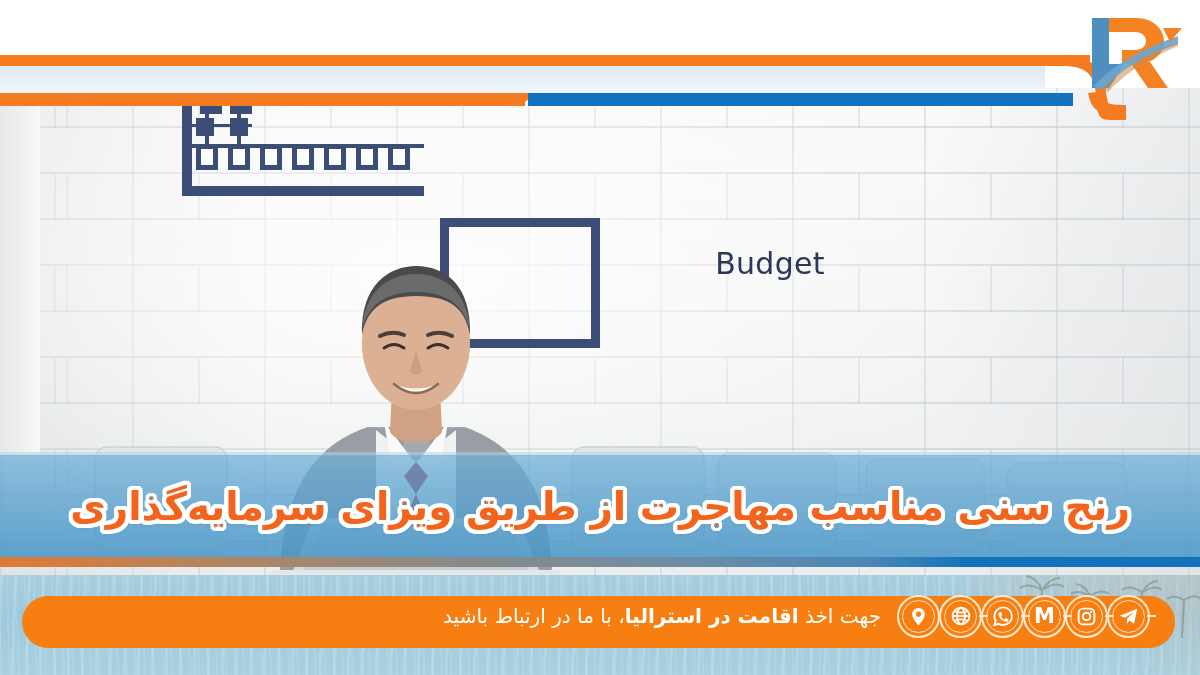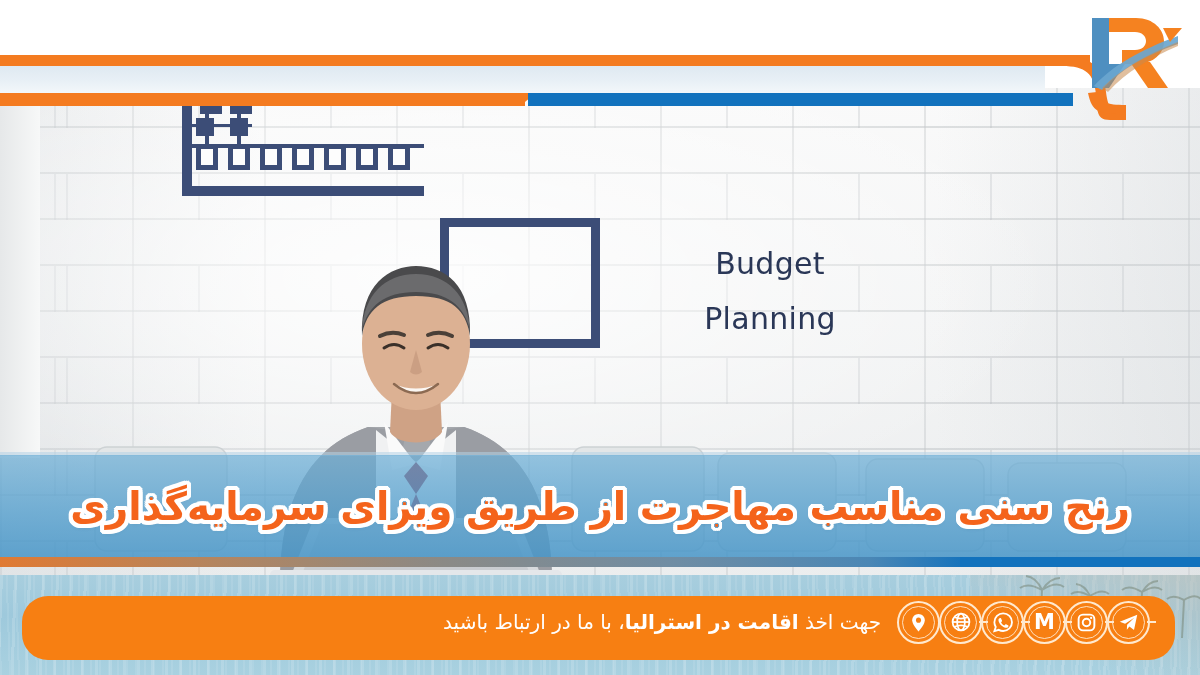--- a/index.html
+++ b/index.html
@@ -128,21 +128,21 @@
   .stripe-grad{
     position:absolute; left:0; top:557px; width:965px; height:10px;
     background:linear-gradient(90deg,#e07a33 0%,#b4855f 22%,#8b8a86 46%,#6f8da4 70%,#4b87b5 90%,#1673bc 100%);
   }
   .stripe-blue{
     position:absolute; left:960px; top:557px; width:240px; height:10px; background:#1272bd;
   }
 
   
   .contact-bar{
-    position:absolute; left:22px; top:596px; width:1153px; height:64px;
+    position:absolute; left:22px; top:596px; width:1153px; height:52px;
     background:#f77f12; border-radius:26px;
     display:flex; align-items:center; flex-direction:row-reverse; justify-content:flex-start;
     padding:0 26px 12px 14px;
   }
   .contact-text{
     color:#ffffff; font-size:20px; direction:rtl; white-space:nowrap;
     margin-right:6px; margin-left:auto; padding-right:6px;
   }
   .contact-text b{ font-weight:bold; }
   .social-row{ display:flex; flex-direction:row; align-items:center; gap:0px; margin-left:4px; }
@@ -175,21 +175,20 @@
 <div id="stage">
 
   <div class="photo">
     <div class="brick"></div>
     <div class="wall-shade"></div>
 
     <div class="navy-frame" style="top:130px;"></div>
 
     <div class="budget-text" style="top:148px;">
       <div>Budget</div>
-      <div>Planning</div>
     </div>
 
     <svg class="blocks" style="top:0px;" viewBox="0 0 242 108">
       <g fill="#3c4d77">
         <rect x="0" y="0" width="10" height="108"></rect>
         <rect x="0" y="98" width="242" height="10"></rect>
 
         <rect x="18" y="2" width="22" height="24"></rect>
         <rect x="48" y="2" width="22" height="24"></rect>
 

